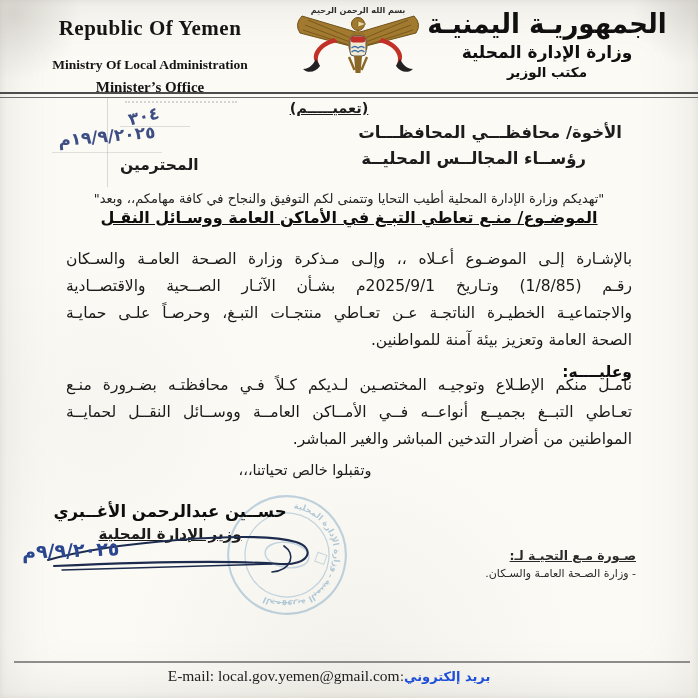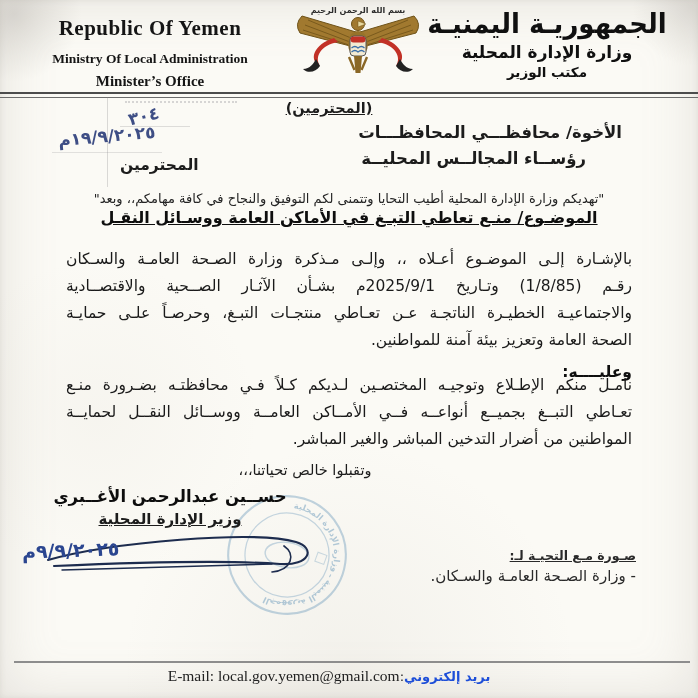--- a/index.html
+++ b/index.html
@@ -14,21 +14,21 @@
     background:
       radial-gradient(circle at 2% 2%, rgba(150,145,138,.28), transparent 7%),
       radial-gradient(circle at 99% 1%, rgba(150,145,138,.22), transparent 6%),
       radial-gradient(circle at 50% 96%, rgba(170,163,150,.10), transparent 30%),
       radial-gradient(circle at 14% 60%, rgba(190,183,168,.08), transparent 22%);
   }
   .abs{position:absolute;}
   
   .en-header{left:22px;top:16px;width:256px;text-align:center;font-family:"Liberation Serif",serif;color:#151515;}
   .en-header .l1{font-size:21px;font-weight:bold;letter-spacing:.5px;}
-  .en-header .l2{font-size:13.5px;font-weight:bold;margin-top:10px;}
+  .en-header .l2{font-size:13.5px;font-weight:bold;margin-top:16px;}
   .en-header .l3{font-size:15px;font-weight:bold;margin-top:6px;}
   .ar-header{right:26px;top:8px;width:250px;text-align:center;direction:rtl;color:#101010;}
   .ar-header .l1{font-size:26px;font-weight:bold;line-height:32px;transform:scaleY(1.05);}
   .ar-header .l2{font-size:17px;font-weight:bold;margin-top:2px;}
   .ar-header .l3{font-size:13.5px;font-weight:bold;margin-top:2px;}
   .header-rule{left:0;right:0;top:92px;height:3px;border-top:2.5px solid #4c4c4c;border-bottom:1.5px solid #6b6b6b;}
   
   .faint-v{left:107px;top:97px;width:1px;height:90px;background:rgba(130,130,130,.28);}
   .faint-h1{left:125px;top:101px;width:112px;height:0;border-top:2px dotted rgba(130,130,135,.30);}
   .faint-h2{left:120px;top:126px;width:70px;height:1px;background:rgba(130,130,135,.25);}
@@ -48,29 +48,29 @@
   
   .para{left:66px;right:66px;direction:rtl;font-size:15.5px;line-height:27px;color:#1a1a1a;}
   .p1{top:246px;}
   .p2{top:372px;}
   .jline{text-align:justify;text-align-last:justify;}
   .jline-last{text-align:right;text-align-last:right;}
   .therefore{right:66px;top:363px;font-weight:bold;font-size:15.5px;direction:rtl;color:#0e0e0e;}
   .closing{left:140px;top:462px;width:330px;text-align:center;font-size:14.5px;direction:rtl;}
   
   .sig{left:44px;top:487px;width:252px;text-align:center;direction:rtl;}
-  .sig .name{font-weight:bold;font-size:16.5px;color:#0d0d0d;}
+  .sig .name{font-weight:bold;font-size:16.5px;color:#0d0d0d;margin-top:15px;}
   .sig .title{font-weight:bold;font-size:15px;text-decoration:underline;margin-top:4px;}
   .hw-date2{left:22px;top:539px;font-size:19px;transform:rotate(-2deg);color:#2b4690;font-weight:bold;direction:rtl;}
   .stamp{left:224px;top:492px;width:126px;height:126px;transform:rotate(8deg);opacity:.75;}
   .swoosh{left:42px;top:524px;width:312px;height:64px;}
   
   .cc{right:62px;top:548px;text-align:right;direction:rtl;color:#2a2a2a;}
   .cc .cc-head{font-weight:bold;font-size:12.5px;text-decoration:underline;}
-  .cc .cc-item{font-size:15px;margin-top:4px;}
+  .cc .cc-item{font-size:11px;margin-top:4px;}
   
   .footer-rule{left:14px;right:8px;top:661px;height:0;border-top:2px solid #8d8d8d;}
   .footer{left:0;right:40px;top:667px;display:flex;justify-content:center;align-items:baseline;gap:0;}
   .footer .em{font-family:"Liberation Serif",serif;font-size:15.5px;color:#222;}
   .footer .sep{font-size:13px;color:#222;}
   .footer .ar{font-size:13px;font-weight:bold;direction:rtl;color:#1d4ed8;}
 </style>
 </head>
 <body>
 
@@ -116,21 +116,21 @@
   <div class="abs header-rule"></div>
 
   <div class="abs faint-v"></div>
   <div class="abs faint-h1"></div>
   <div class="abs faint-h2"></div>
   <div class="abs faint-h3"></div>
 
   <div class="abs hw hw-num">٣٠٤</div>
   <div class="abs hw hw-date">١٩/٩/٢٠٢٥م</div>
 
-  <div class="abs circ-label">(المحترمين)</div>
+  <div class="abs circ-label">(تعميـــــم)</div>
   <div class="abs addr1">الأخوة/ محافظـــي المحافظـــات</div>
   <div class="abs addr2">رؤســاء المجالــس المحليــة</div>
   <div class="abs honorific">المحترمين</div>
 
   <div class="abs greeting">"تهديكم وزارة الإدارة المحلية أطيب التحايا وتتمنى لكم التوفيق والنجاح في كافة مهامكم،، وبعد"</div>
   <div class="abs subject">الموضـوع/ منـع تعاطي التبـغ في الأماكن العامة ووسـائل النقـل</div>
 
   <div class="abs para p1">
     <div class="jline">بالإشـارة إلـى الموضـوع أعـلاه ،، وإلـى مـذكرة وزارة الصـحة العامـة والسـكان</div>
     <div class="jline">رقـم (1/8/85) وتـاريخ 2025/9/1م بشـأن الآثـار الصــحية والاقتصــادية</div>

